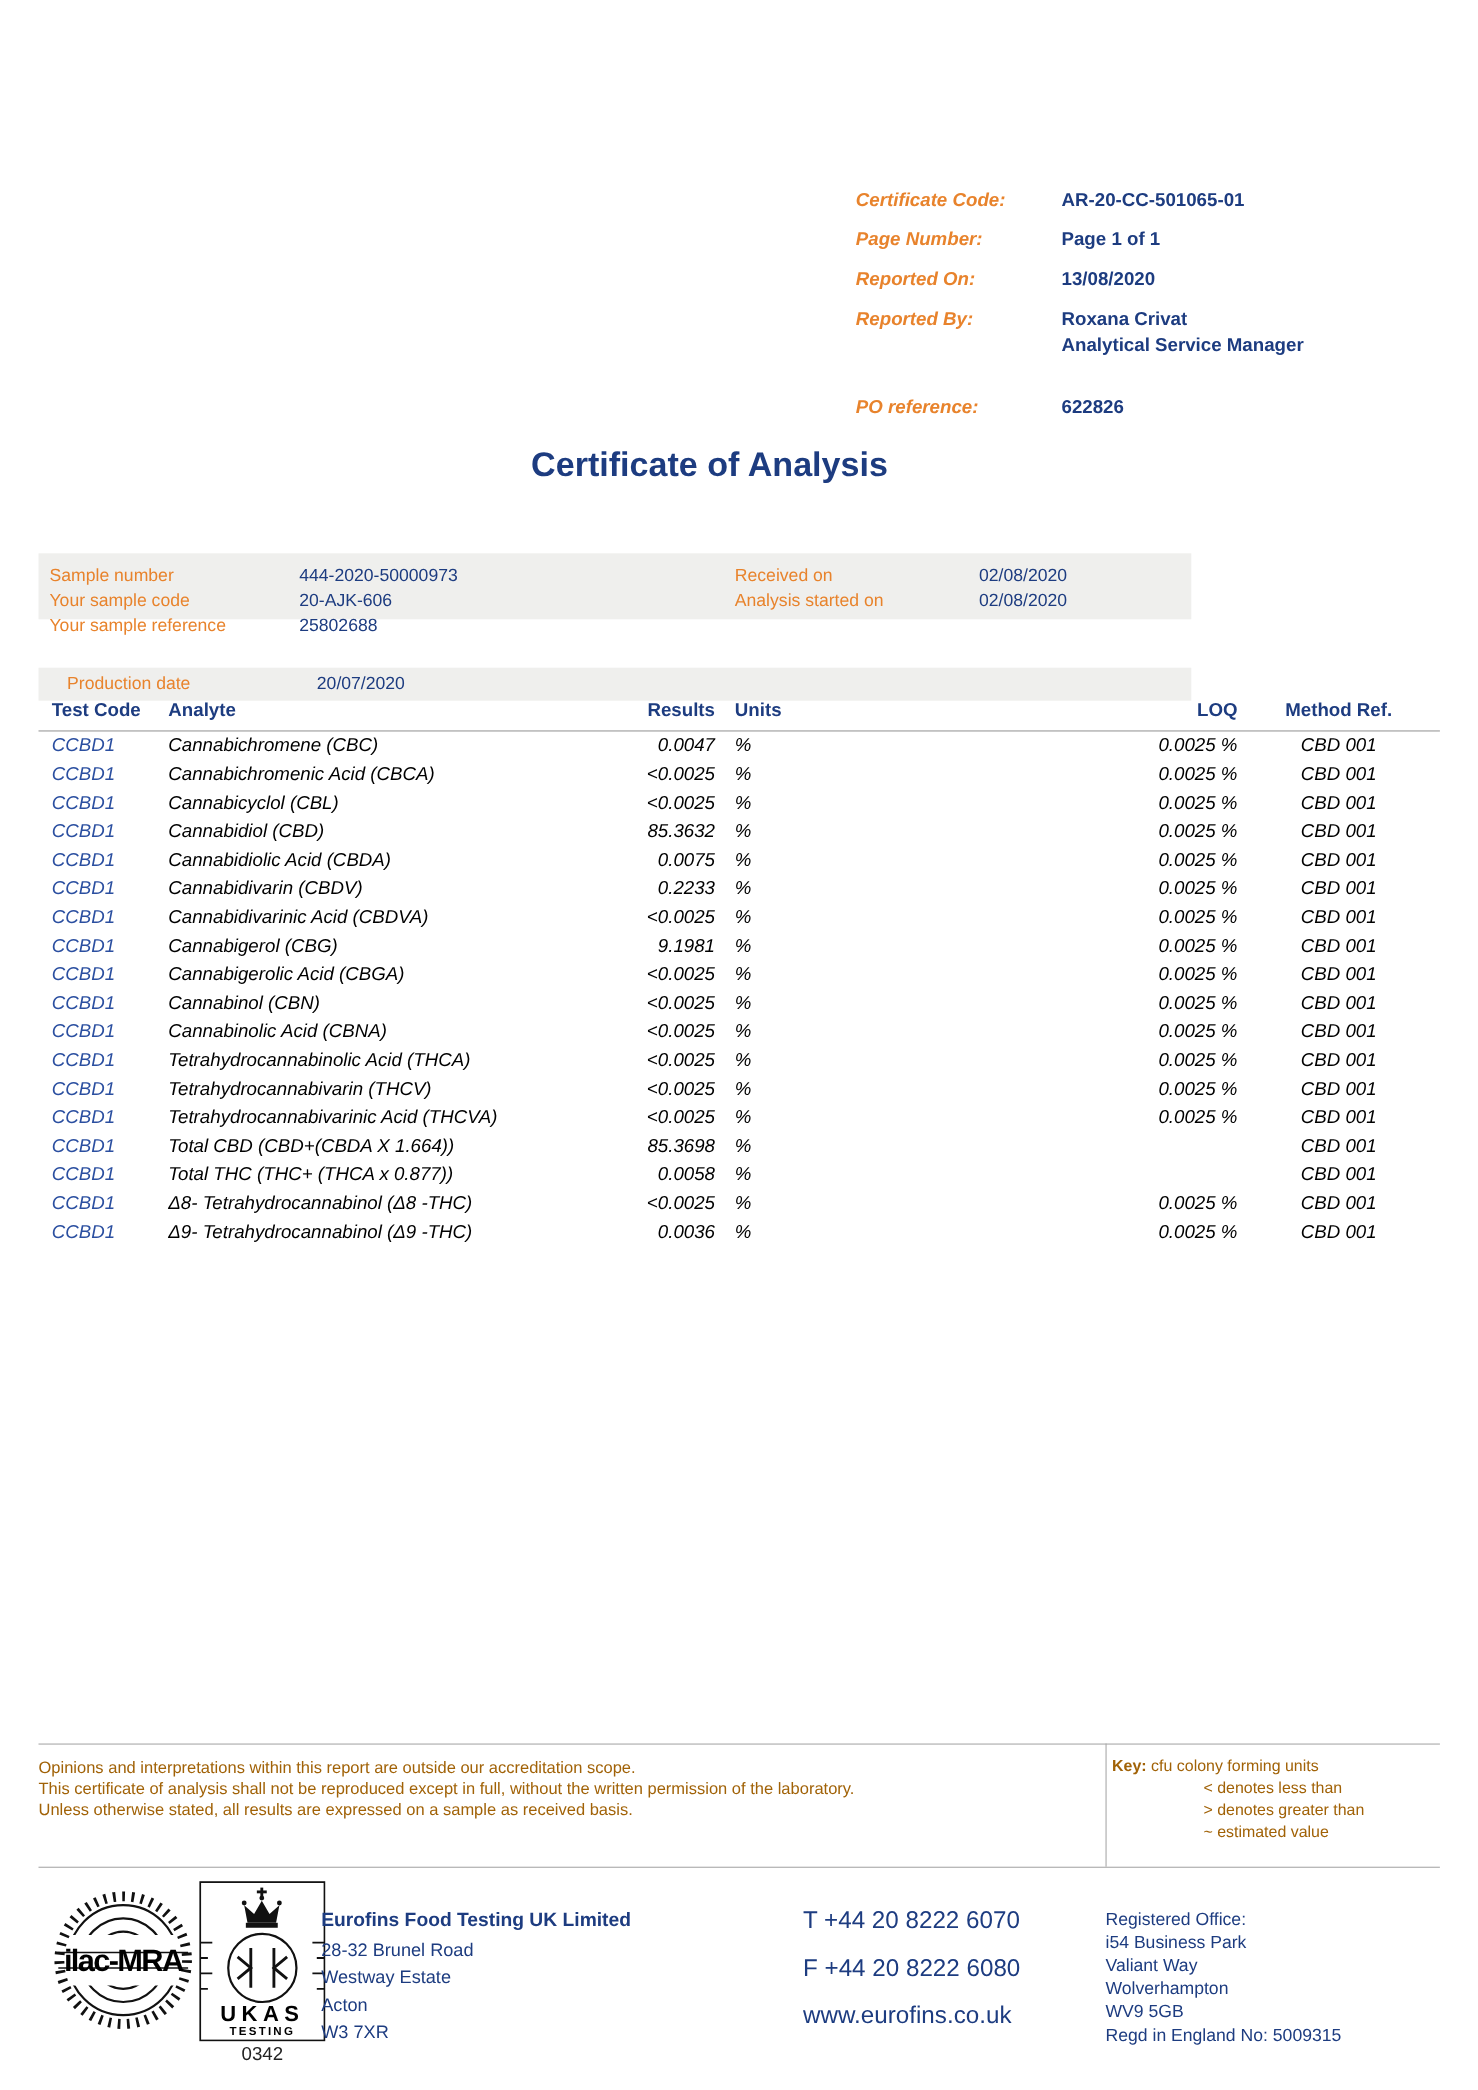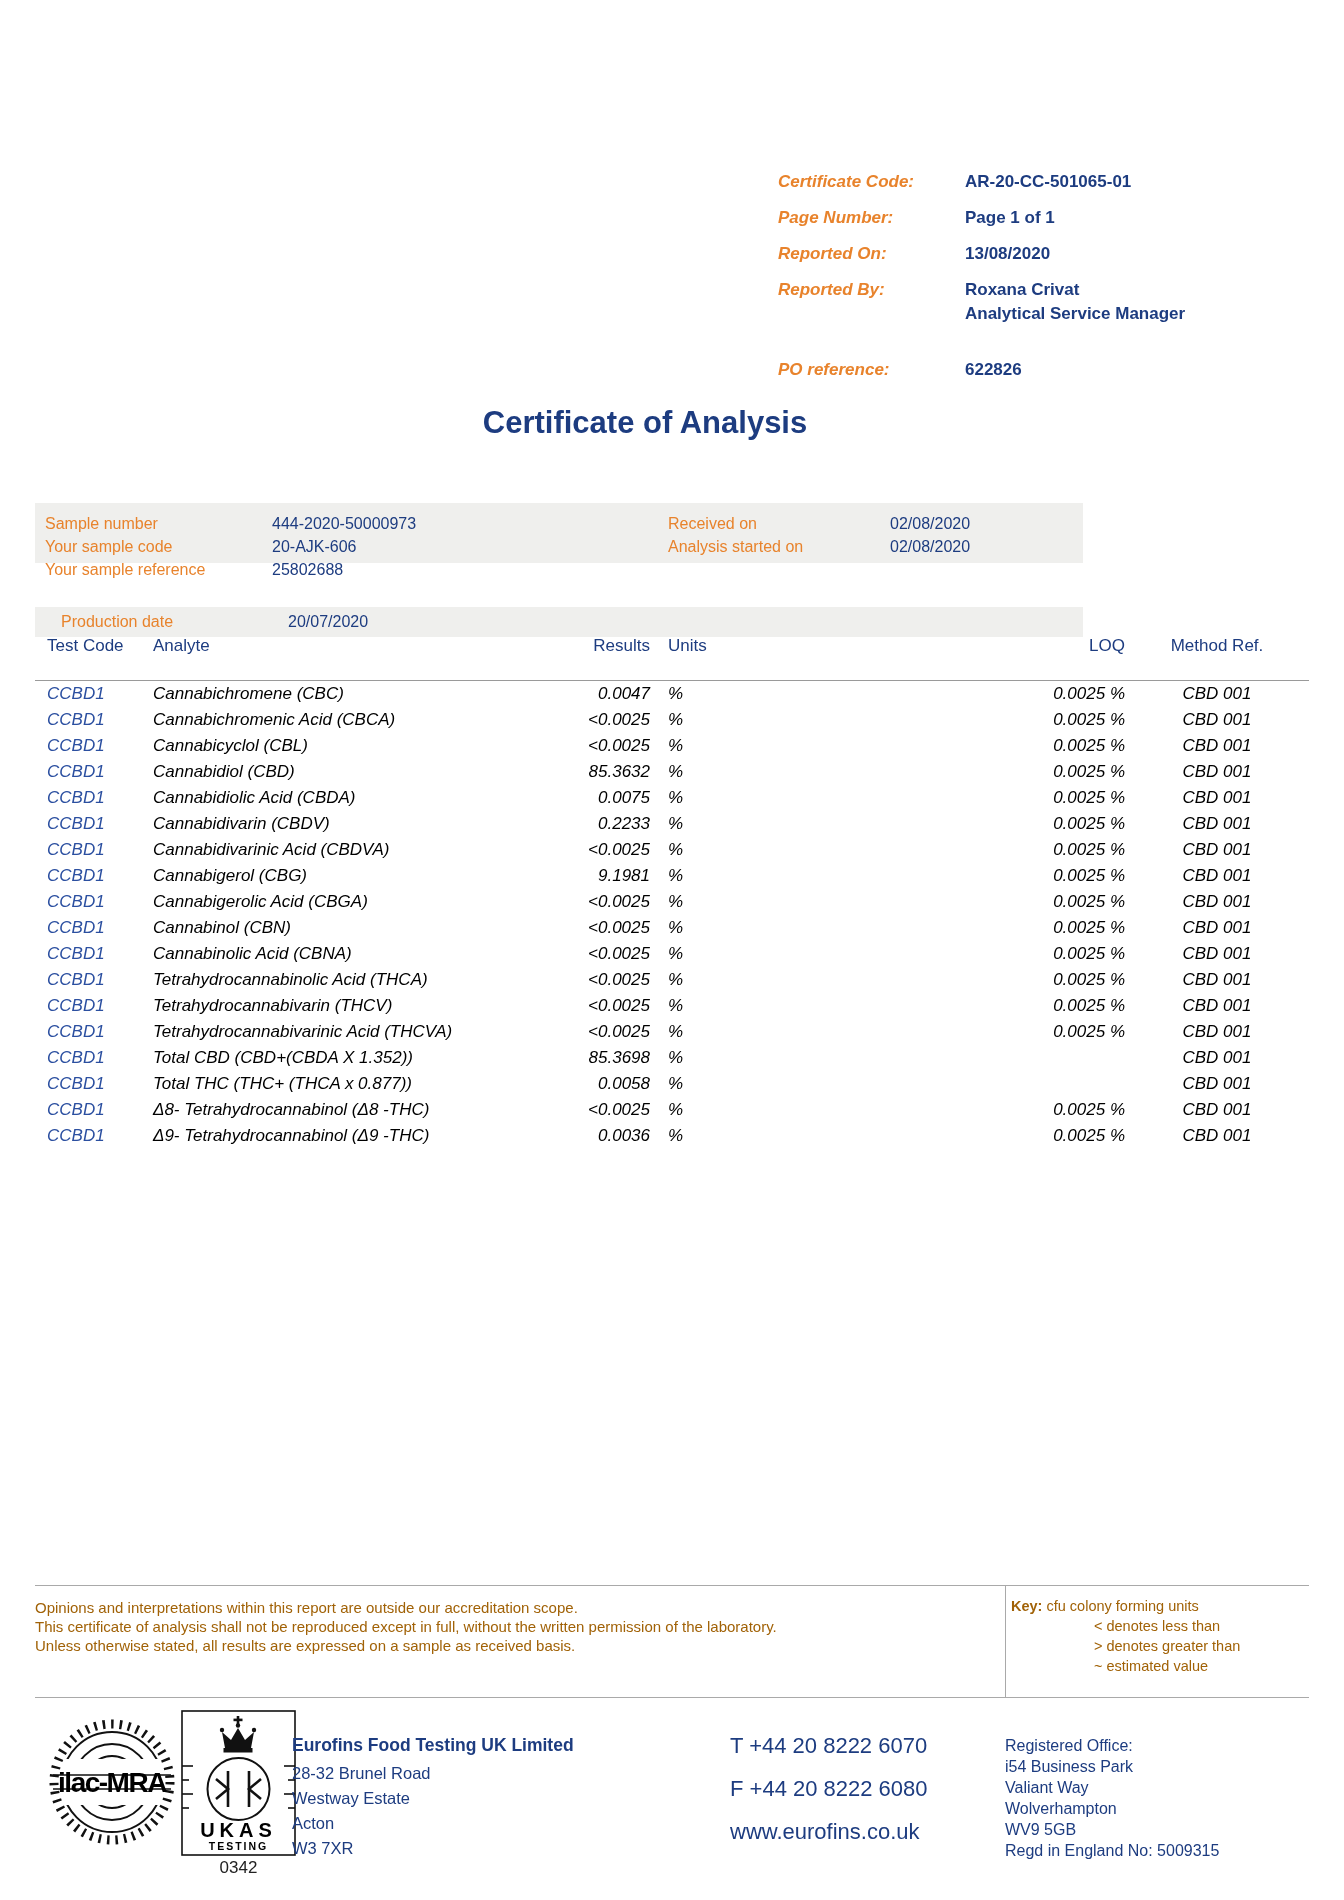--- a/index.html
+++ b/index.html
@@ -36,21 +36,21 @@
   .info-label { width:227px; color:#e8832c; }
   .info-value { color:#1d3c80; }
   .info-col-right { position:absolute; left:633px; top:9px; }
   .info-col-right .info-label { width:222px; }
   .prod-bar {
     position:absolute; left:35px; top:595px; width:1048px; height:30px;
     background:#efefed; display:flex; align-items:center; padding-left:26px; font-size:16px;margin-top:12px;
   }
   
   .rtable { position:absolute; left:35px; top:636px; width:1274px; font-size:17px; }
-  .thead { display:flex; font-weight:normal; color:#1d3c80; padding-bottom:24px; border-bottom:1px solid #9a9a9a; }
+  .thead { display:flex; font-weight:bold; color:#1d3c80; padding-bottom:8px; border-bottom:1px solid #9a9a9a; }
   .tbody { margin-top:0;font-style:italic; }
   .trow { display:flex; height:26px; line-height:26px; }
   .col-code    { width:118px; padding-left:12px; }
   .col-analyte { width:365px; }
   .col-results { width:132px; text-align:right; }
   .col-units   { width:68px;  padding-left:18px; }
   .col-loq     { width:407px; text-align:right; }
   .col-method  { width:184px; text-align:center; }
   .trow .col-code { color:#2b4fa0; }
   
@@ -270,21 +270,21 @@
       <span class="col-code">CCBD1</span>
       <span class="col-analyte">Tetrahydrocannabivarinic Acid (THCVA)</span>
       <span class="col-results">&lt;0.0025</span>
       <span class="col-units">%</span>
       <span class="col-loq">0.0025 %</span>
       <span class="col-method">CBD 001</span>
     </div>
 
     <div class="trow">
       <span class="col-code">CCBD1</span>
-      <span class="col-analyte">Total CBD (CBD+(CBDA X 1.352))</span>
+      <span class="col-analyte">Total CBD (CBD+(CBDA X 1.664))</span>
       <span class="col-results">85.3698</span>
       <span class="col-units">%</span>
       <span class="col-loq"></span>
       <span class="col-method">CBD 001</span>
     </div>
 
     <div class="trow">
       <span class="col-code">CCBD1</span>
       <span class="col-analyte">Total THC (THC+ (THCA x 0.877))</span>
       <span class="col-results">0.0058</span>

